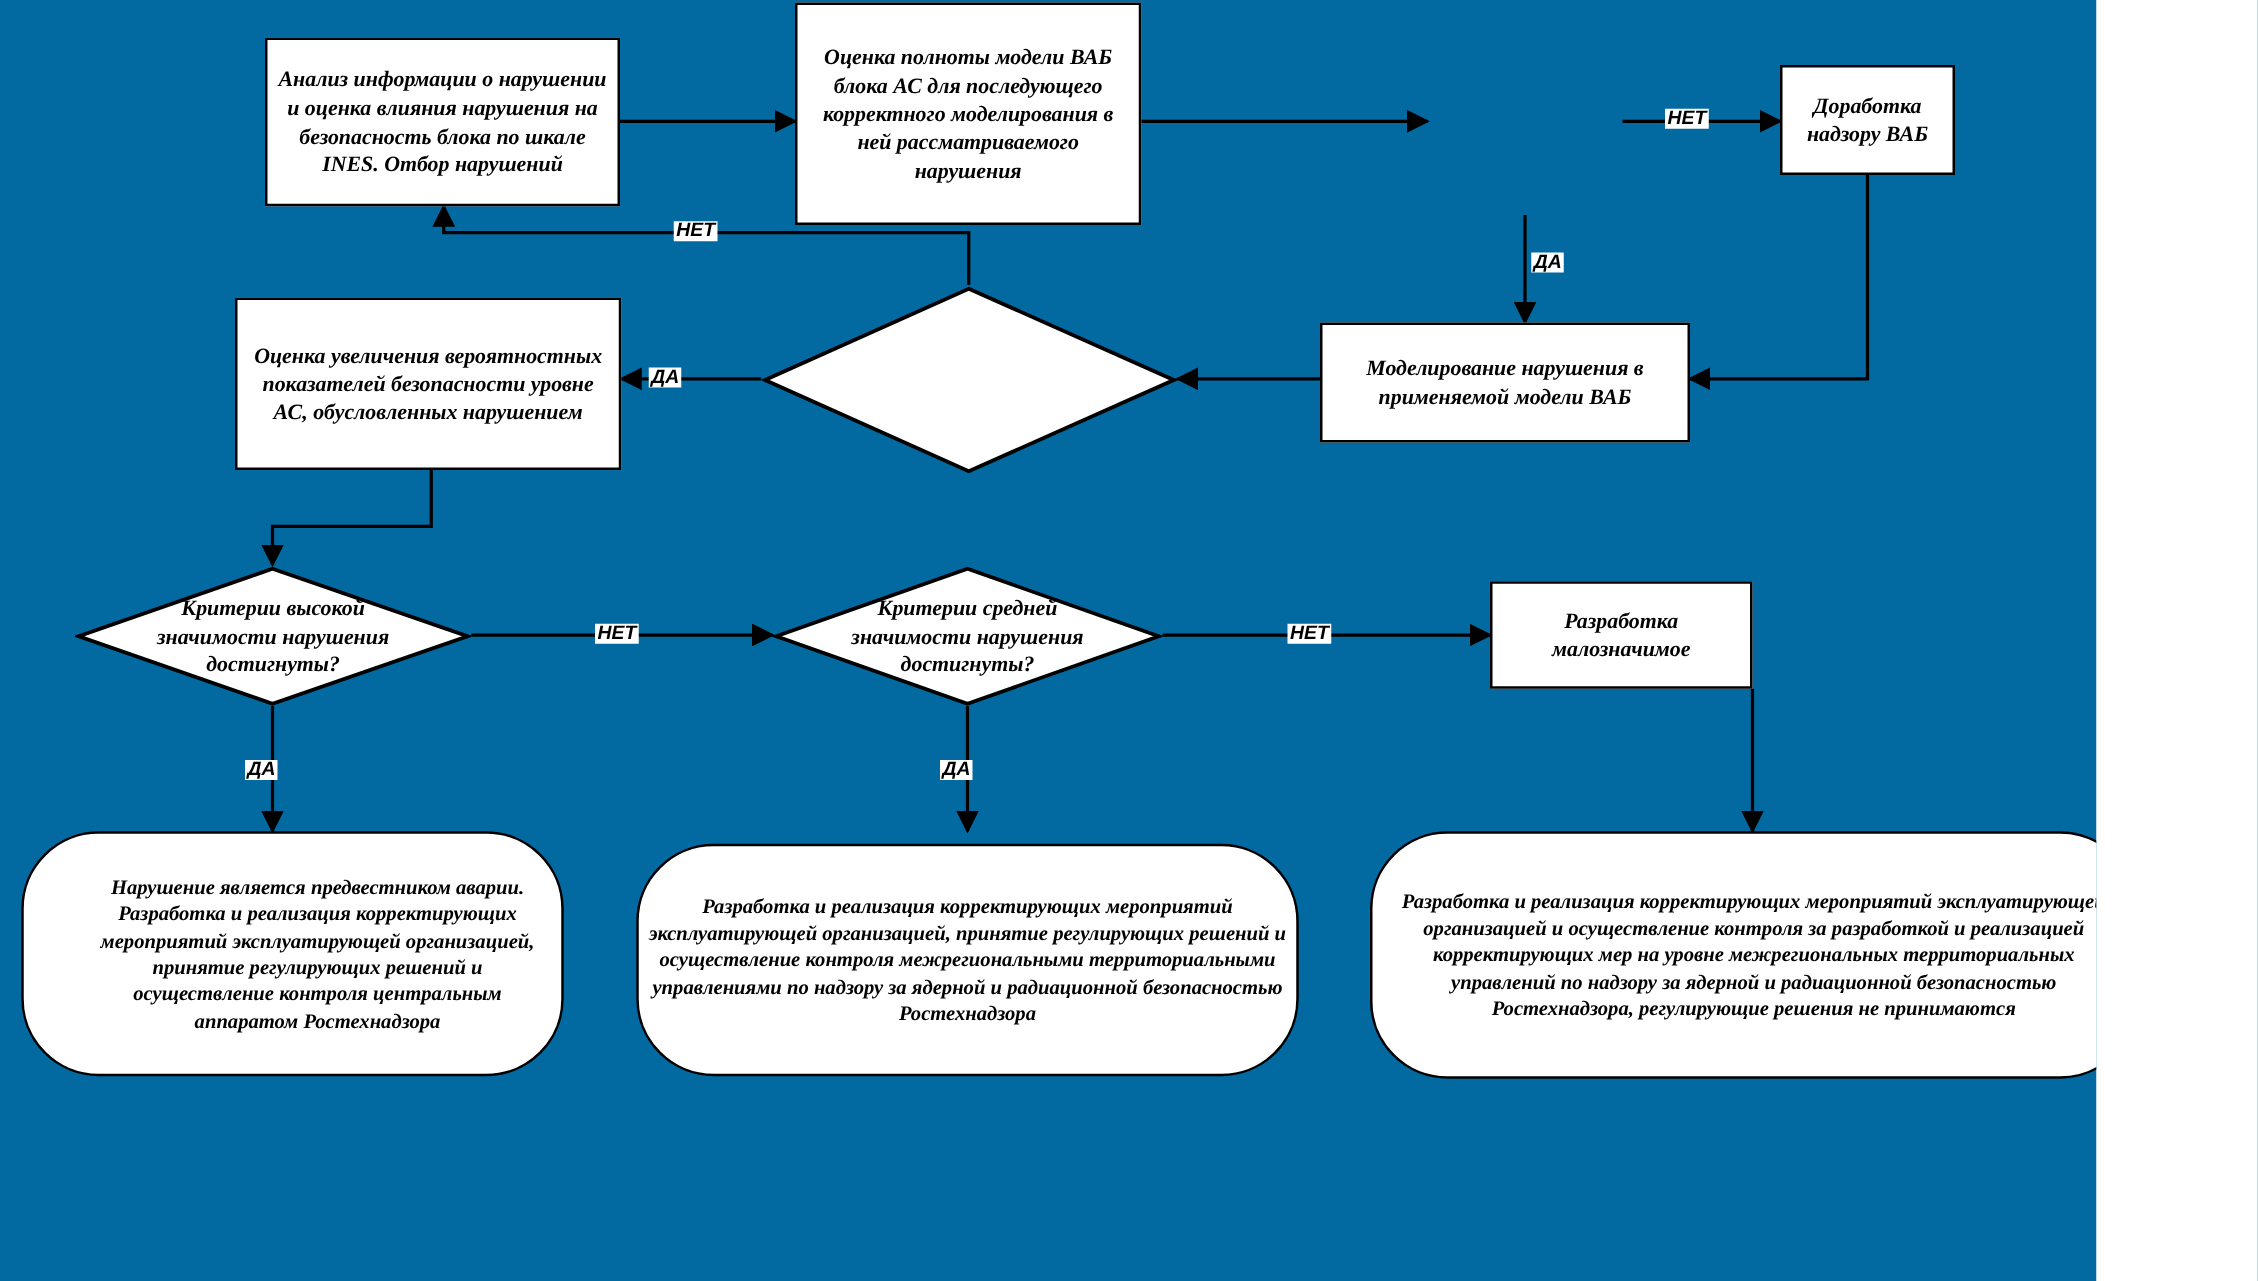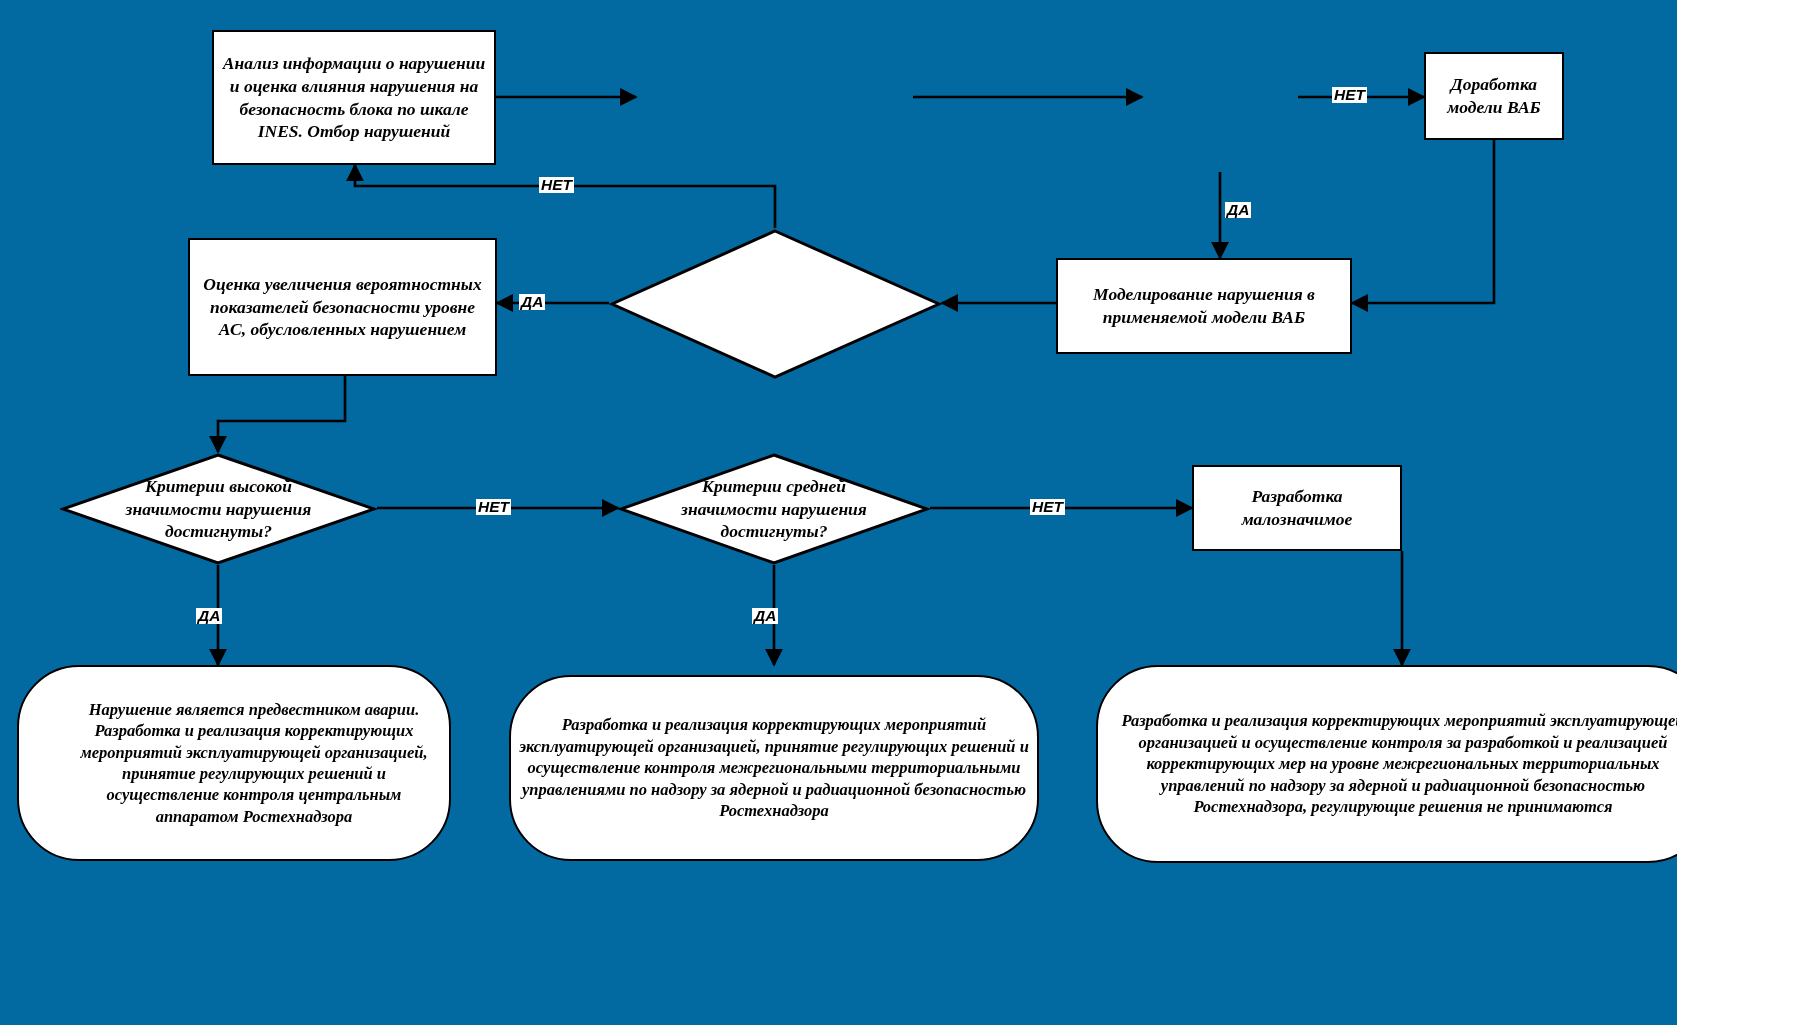--- a/index.html
+++ b/index.html
@@ -123,23 +123,26 @@
       <path d="M 774 565 L 774 665" marker-end="url(#arrow)"></path>
 
       <path d="M 1402 551 L 1402 665" marker-end="url(#arrow)"></path>
     </g>
   </svg>
 
   <div class="node rect fs17" style="left:212px; top:30px; width:284px; height:135px;">
     <span>Анализ информации о нарушении и оценка влияния нарушения на  безопасность блока  по шкале INES. Отбор нарушений</span>
   </div>
 
+  <div class="node rect fs17" style="left:636px; top:2px; width:277px; height:178px;">
+    <span>Оценка полноты модели ВАБ блока АС для последующего корректного моделирования в ней рассматриваемого нарушения</span>
+  </div>
 
   <div class="node rect fs17" style="left:1424px; top:52px; width:140px; height:88px;">
-    <span>Доработка модели ВАБ</span>
+    <span>Доработка надзору ВАБ</span>
   </div>
 
   <div class="node rect fs17" style="left:1056px; top:258px; width:296px; height:96px;">
     <span>Моделирование нарушения в применяемой модели ВАБ</span>
   </div>
 
   <div class="node rect fs17" style="left:188px; top:238px; width:309px; height:138px;">
     <span>Оценка увеличения вероятностных показателей безопасности уровне АС, обусловленных нарушением</span>
   </div>
 

